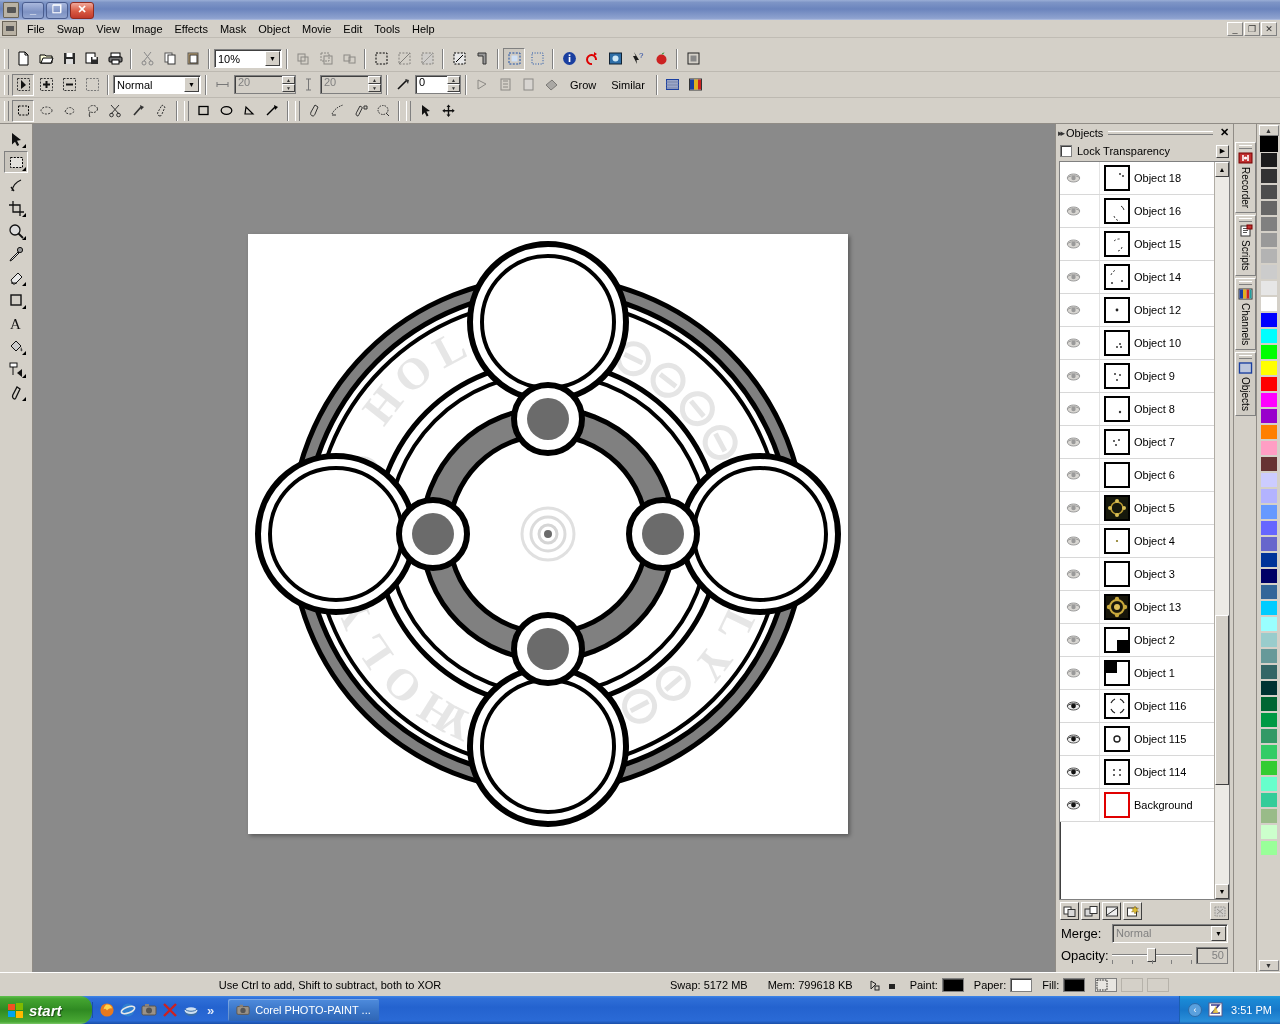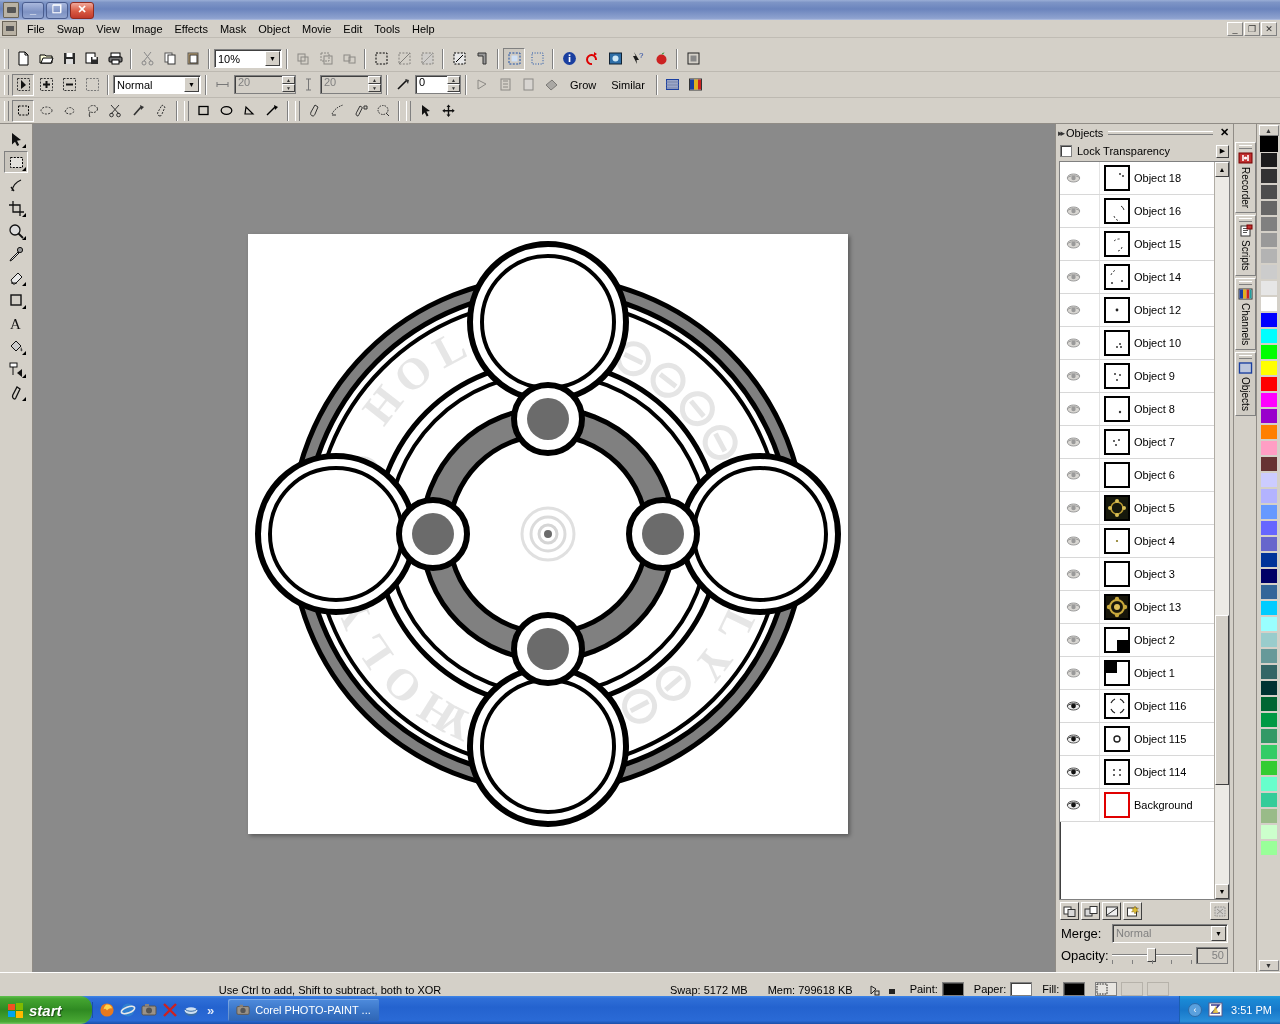--- a/index.html
+++ b/index.html
@@ -121,21 +121,21 @@
 
   
   .palette{width:24px;background:#d4d0c8;border-left:1px solid #908c86;display:flex;flex-direction:column;align-items:center;padding:1px 0;}
   .parrow{width:20px;height:11px;display:flex;align-items:center;justify-content:center;font-size:7px;color:#333;
           background:#d4d0c8;border:1px solid #fff;border-right-color:#808080;border-bottom-color:#808080;}
   .swatches{flex:1 1 auto;display:flex;flex-direction:column;align-items:center;gap:0;overflow:hidden;}
   .sw{width:18px;height:16px;border:1px solid #d4d0c8;}
   .sw.first{border:1px dotted #000;}
 
   
-  .statusbar{height:24px;background:#d4d0c8;border-top:1px solid #fff;display:flex;align-items:flex-end;font-size:11px;gap:0;}
+  .statusbar{height:24px;background:#d4d0c8;border-top:1px solid #fff;display:flex;align-items:center;font-size:11px;gap:0;}
   .sbhint{flex:0 0 auto;width:660px;text-align:center;color:#000;}
   .sbcell{padding:0 10px;color:#000;white-space:nowrap;}
   .sbswatch{width:22px;height:14px;border:1px solid #808080;box-shadow:inset 1px 1px 0 #404040;}
   .sbgrp{display:flex;align-items:center;gap:4px;padding:0 5px;}
   .sbicon{width:14px;height:14px;display:flex;align-items:center;justify-content:center;}
 
   
   .taskbar{height:28px;display:flex;align-items:center;
            background:linear-gradient(180deg,#3f87e8 0%,#2f6fd8 8%,#2463cf 40%,#2a6ad6 88%,#1a4fa8 100%);}
   .startbtn{height:28px;min-width:92px;display:flex;align-items:center;gap:5px;padding:0 16px 0 7px;

